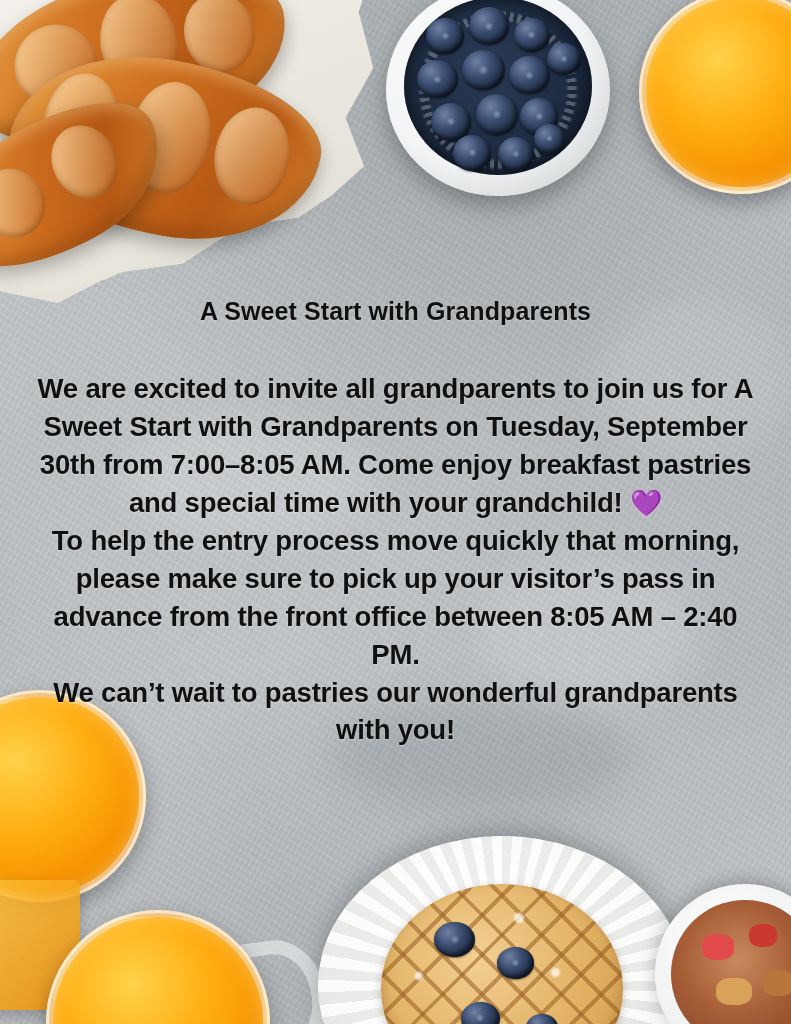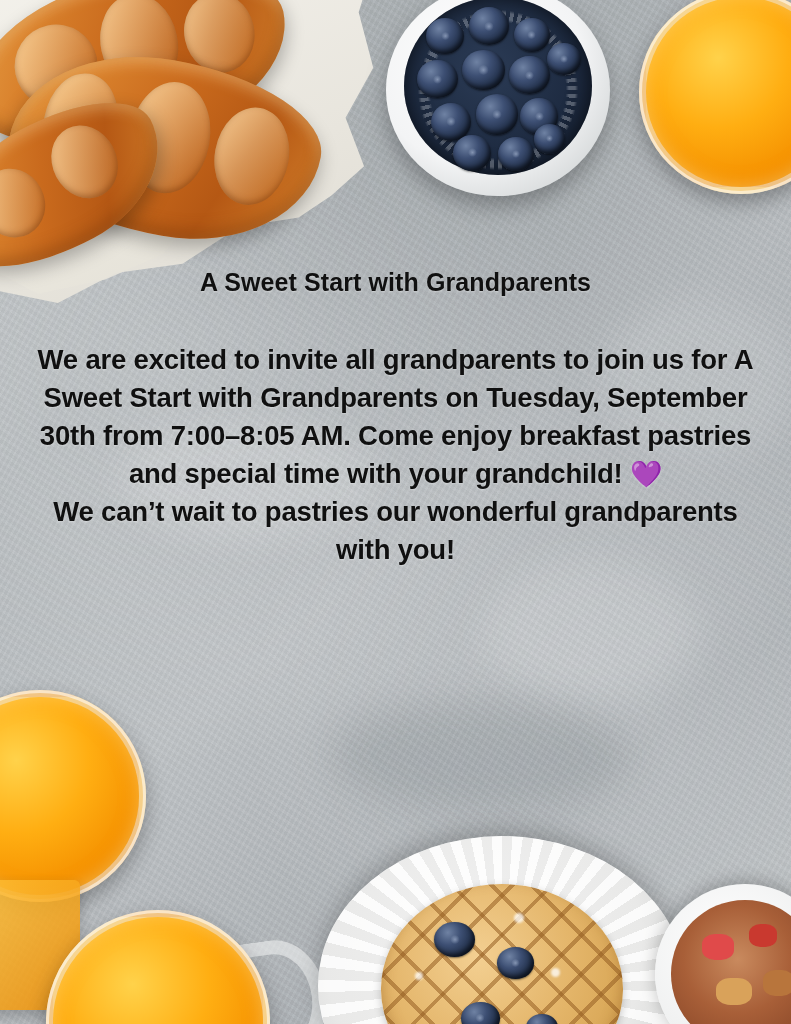--- a/index.html
+++ b/index.html
@@ -236,21 +236,21 @@
   .granola-bit {
     position: absolute;
     border-radius: 40%;
   }
 
   
   .copy {
     position: absolute;
     left: 0;
     right: 0;
-    top: 267px;
+    top: 296px;
     padding: 0 26px;
     text-align: center;
     color: #101010;
     text-shadow: 0 1px 2px rgba(255,255,255,0.35);
   }
   .headline {
     font-size: 25px;
     font-weight: 700;
     letter-spacing: 0.1px;
     margin: 0 0 44px 0;
@@ -344,16 +344,17 @@
   <div class="bowl-granola">
     <div class="granola-bit" style="left:26%; top:28%; width:18%; height:14%; background:#e04a4a;"></div>
     <div class="granola-bit" style="left:52%; top:22%; width:16%; height:13%; background:#c9392f;"></div>
     <div class="granola-bit" style="left:34%; top:52%; width:20%; height:15%; background:#d9a25a;"></div>
     <div class="granola-bit" style="left:60%; top:48%; width:17%; height:14%; background:#b8753c;"></div>
   </div>
 
   <div class="copy">
     <h1 class="headline">A Sweet Start with Grandparents</h1>
     <p class="para"><span>We are excited to invite all grandparents to join us for A Sweet Start with Grandparents on Tuesday, September 30th from 7:00–8:05 AM. Come enjoy breakfast pastries and special time with your grandchild!</span> <span class="heart">💜</span></p>
+    <p class="para">To help the entry process move quickly that morning, please make sure to pick up your visitor’s pass in advance from the front office between 8:05 AM – 2:40 PM.</p>
     <p class="para">We can’t wait to pastries our wonderful grandparents with you!</p>
   </div>
 
 </div>
 
 </body></html>

